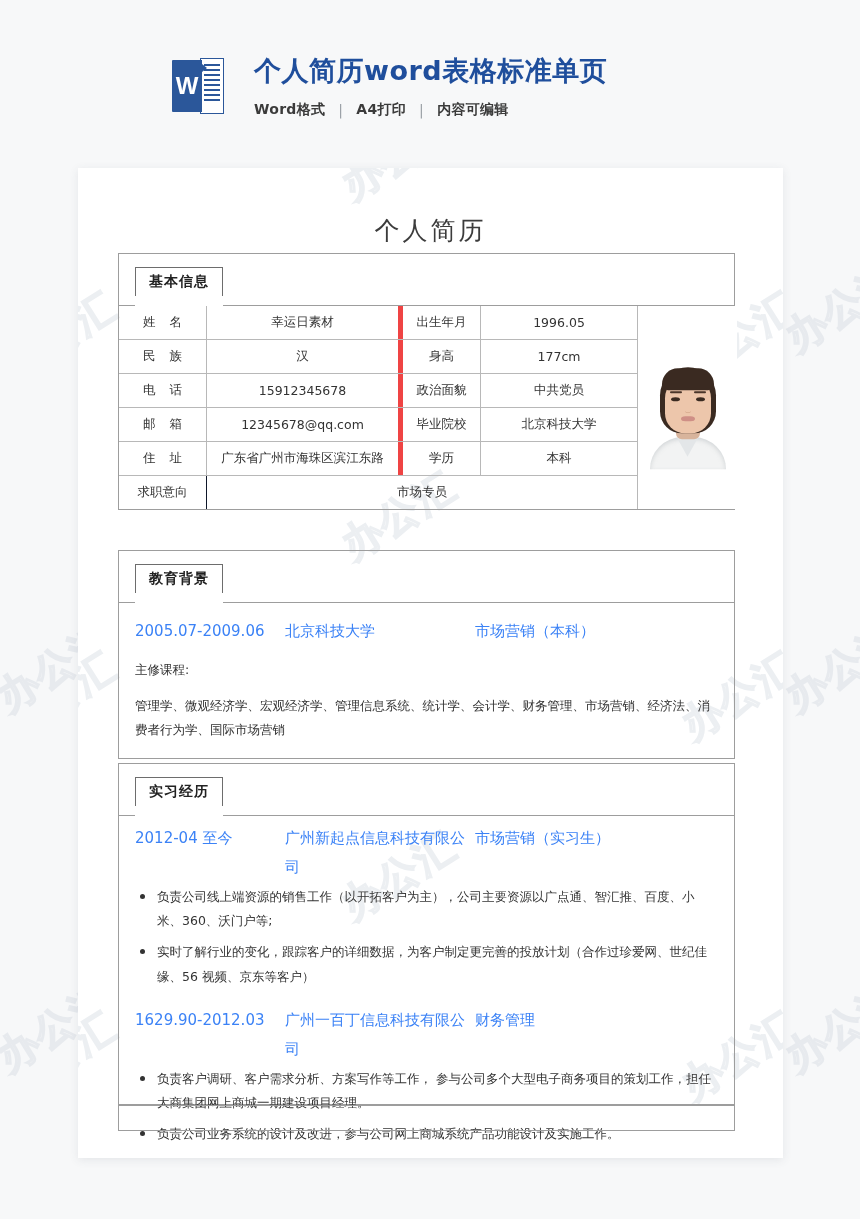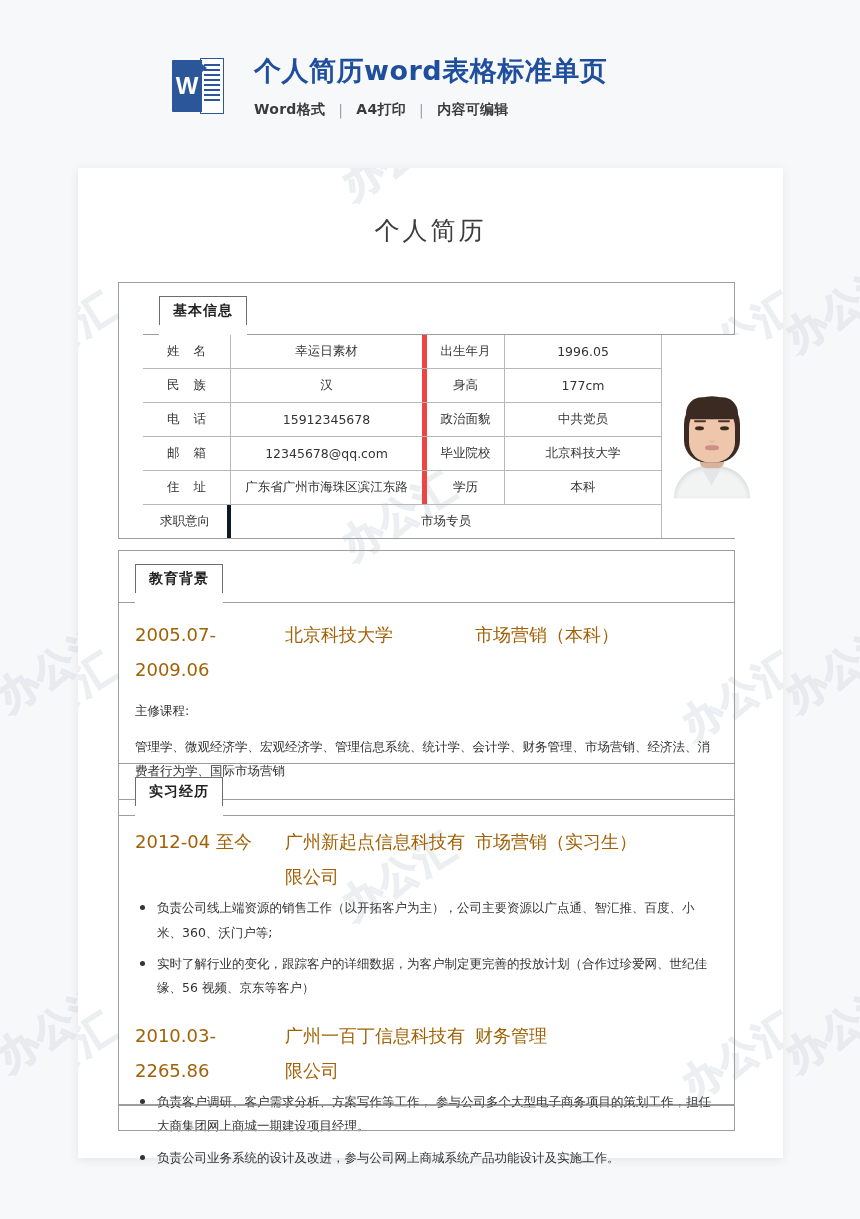--- a/index.html
+++ b/index.html
@@ -246,21 +246,21 @@
   }
   .c-label2 {
     width: 78px;
     border-right: 1px solid #b8b8b8;
   }
   .c-val2 {
     width: 156px;
   }
   .c-intent-label {
     width: 88px;
-    border-right: 4px solid #0f172a;
+    border-right: 1px solid #0f172a;
   }
   .c-intent-val {
     width: 430px;
   }
   .info-photo {
     width: 99px;
     flex: 0 0 auto;
     border-left: 1px solid #b8b8b8;
     position: relative;
     background: #fff;
@@ -380,22 +380,22 @@
   
   .blk {
     padding: 14px 18px 16px 16px;
     font-size: 12.5px;
     color: #333;
     line-height: 1.95;
     font-family: "DejaVu Sans", "Liberation Sans", sans-serif;
   }
   .exp-head {
     display: flex;
-    font-size: 18px;
-    color: #a16207;
+    font-size: 15px;
+    color: #3b82f6;
     margin-bottom: 2px;
   }
   .eh-date { width: 150px; flex: 0 0 auto; }
   .eh-org { width: 190px; flex: 0 0 auto; }
   .eh-role { flex: 1 1 auto; }
   .plain-line { margin: 0 0 1px 0; }
   .course-line { margin: 0; }
   ul.bullets {
     list-style: none;
     margin: 2px 0 0 0;
@@ -470,21 +470,21 @@
     <div class="wm" style="left:598px; top:860px;">办公汇</div>
     <div class="wm" style="left:-82px; top:140px;">办公汇</div>
     <div class="wm" style="left:-82px; top:500px;">办公汇</div>
     <div class="wm" style="left:-82px; top:860px;">办公汇</div>
   </div>
 
   <div class="doc">
 
     <div class="doc-title">个人简历</div>
 
-    <div class="frame" style="top:114px;padding-left:24px;">
+    <div class="frame" style="top:85px;">
       <div class="sec-head">
         <div class="sec-tab">基本信息</div>
         <div class="sec-tab-mask" style="width:88px;"></div>
       </div>
 
       <div class="info-wrap">
         <div class="info-left">
 
           <div class="info-row">
             <div class="cell c-label">
@@ -608,21 +608,21 @@
           <ul class="bullets">
             <li>负责公司线上端资源的销售工作（以开拓客户为主），公司主要资源以广点通、智汇推、百度、小米、360、沃门户等;</li>
             <li>实时了解行业的变化，跟踪客户的详细数据，为客户制定更完善的投放计划（合作过珍爱网、世纪佳缘、56 视频、京东等客户）</li>
           </ul>
         </div>
 
         <div style="height:10px;"></div>
 
         <div>
           <div class="exp-head">
-            <span class="eh-date">2010.03-2265.86</span>
+            <span class="eh-date">1629.90-2012.03</span>
             <span class="eh-org">广州一百丁信息科技有限公司</span>
             <span class="eh-role">财务管理</span>
           </div>
           <ul class="bullets">
             <li>负责客户调研、客户需求分析、方案写作等工作，  参与公司多个大型电子商务项目的策划工作，担任大商集团网上商城一期建设项目经理。</li>
             <li>负责公司业务系统的设计及改进，参与公司网上商城系统产品功能设计及实施工作。</li>
           </ul>
         </div>
 
       </div>

